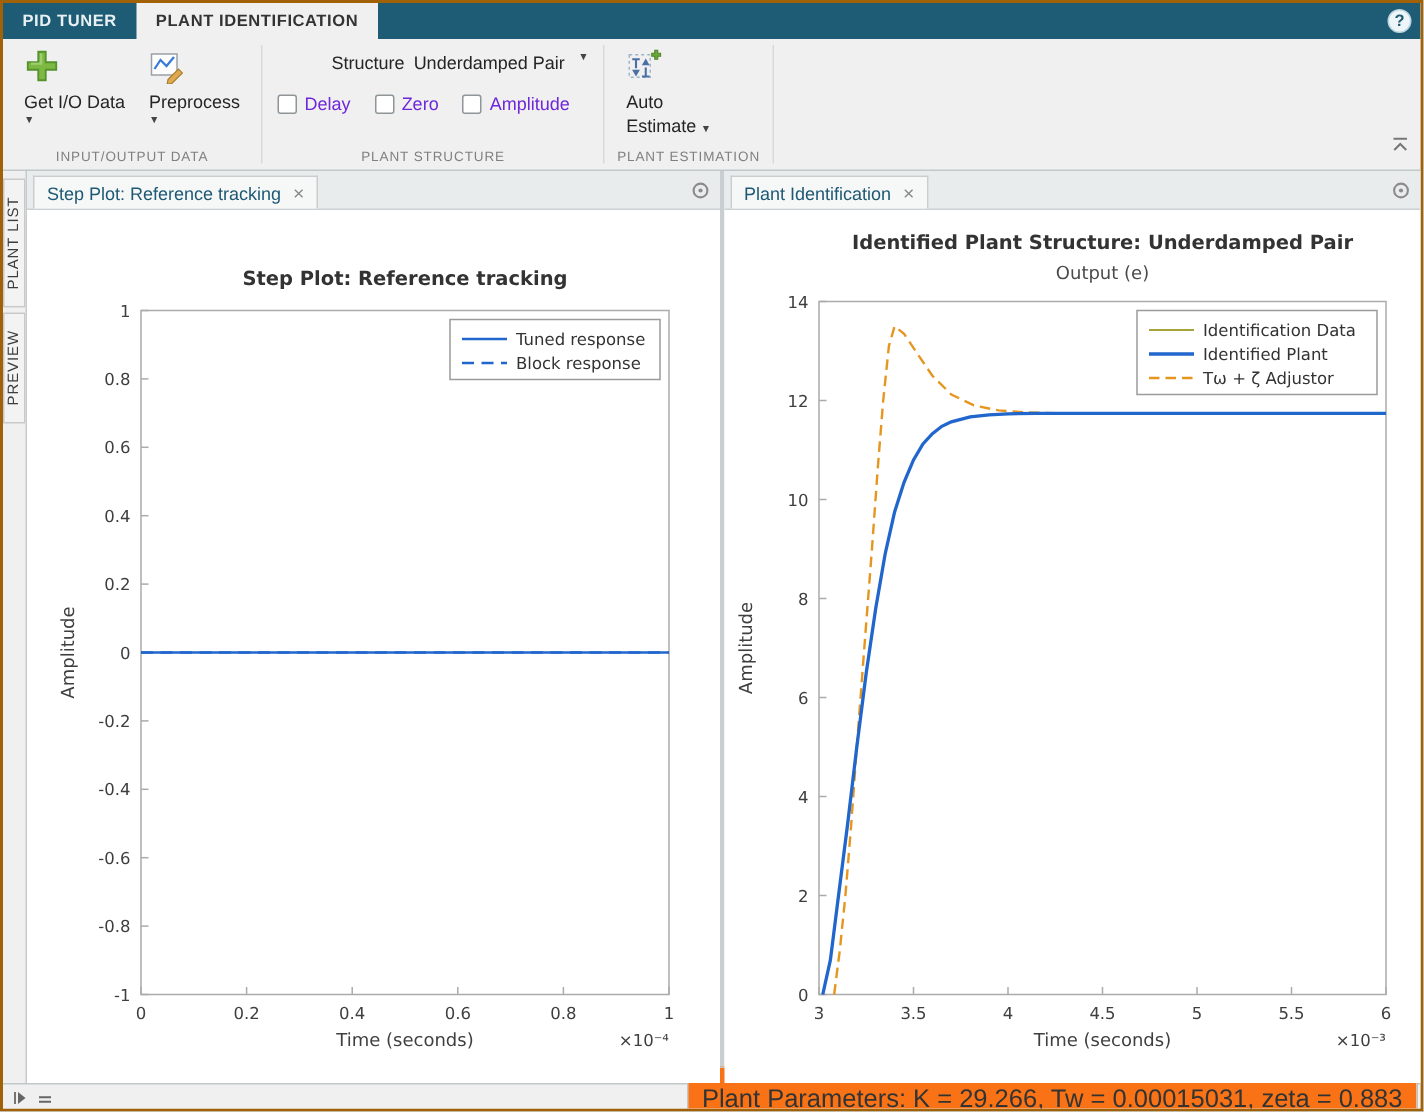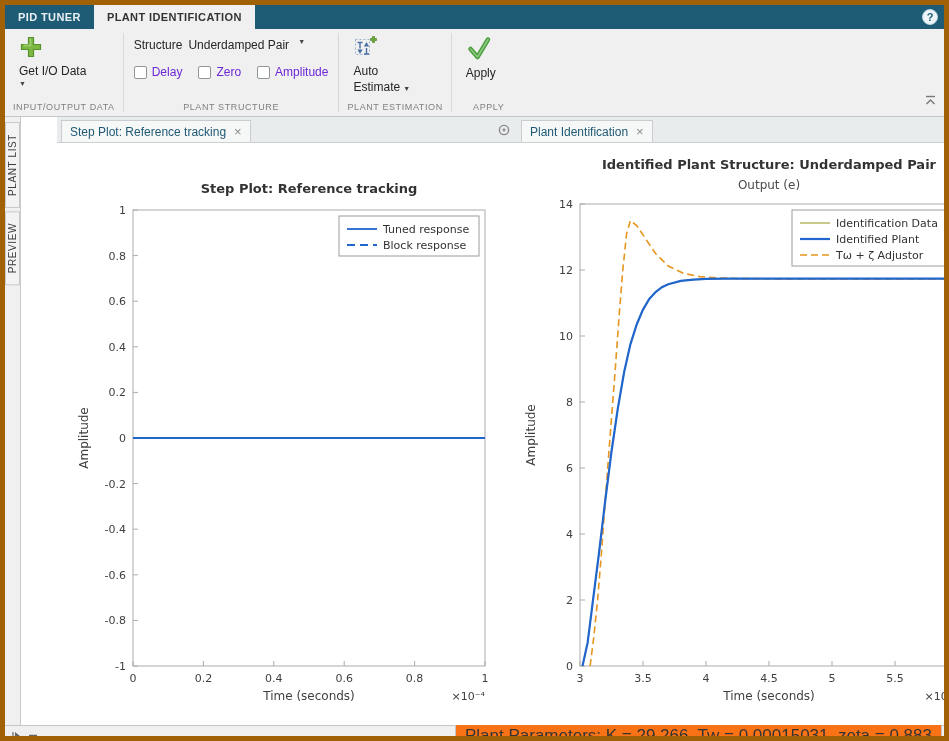--- a/index.html
+++ b/index.html
@@ -1,49 +1,49 @@
 <!DOCTYPE html>
 <html><head>
 <meta charset="utf-8">
 <style>
   * { margin:0; padding:0; box-sizing:border-box; }
   body { font-family:"Liberation Sans","DejaVu Sans",sans-serif; background:#d0d4d7; }
-  .app { width:949px; height:741px; background:#f0f0f0; display:flex; flex-direction:column; overflow:hidden; border:5px solid #a16207; }
+  .app { width:949px; height:741px; background:#f0f0f0; display:flex; flex-direction:column; overflow:hidden; border:2px solid #a16207; }
 
   
   .tabbar { height:24px; background:#1e5c75; display:flex; align-items:stretch; flex:0 0 auto; }
   .tab { padding:0 13px; display:flex; align-items:center; font-size:11px; font-weight:bold; color:#e9f0f4; letter-spacing:.4px; cursor:default; }
   .tab.active { background:#f0f0f0; color:#333; }
   .tabbar-spacer { flex:1; }
   .help-wrap { display:flex; align-items:center; padding-right:6px; }
   .help-icon { width:16px; height:16px; border-radius:50%; background:#eef5f9; border:1px solid #bcd4e0; color:#1e5c75; font-weight:bold; font-size:11px; display:flex; align-items:center; justify-content:center; }
 
   
   .toolbar { height:88px; background:#f0f0f0; border-bottom:1px solid #c2c7ca; display:flex; position:relative; flex:0 0 auto; }
   .tgroup { display:flex; flex-direction:column; padding:0 6px; }
   .tgroup-content { flex:1; display:flex; align-items:flex-start; }
   .tgroup-label { text-align:center; font-size:9px; color:#808080; letter-spacing:.6px; padding:0 2px 4px; white-space:nowrap; }
   .tsep { width:1px; background:#d9d9d9; margin:4px 0; }
   .bigbtn { display:flex; flex-direction:column; gap:2px; padding:6px 8px 2px; font-size:12px; color:#252525; min-width:62px; cursor:default; }
   .bigbtn .line { line-height:14px; white-space:nowrap; }
   .arrow { font-size:7px; color:#444; line-height:7px; }
   .inline-arrow { font-size:7px; color:#444; margin-left:3px; }
   .struct-col { display:flex; flex-direction:column; }
-  .struct-row { display:flex; align-items:flex-start; gap:6px; font-size:12px; color:#252525; padding:9px 4px 6px; white-space:nowrap; }
+  .struct-row { display:flex; align-items:flex-start; gap:6px; font-size:12px; color:#252525; padding:9px 4px 6px; white-space:nowrap;margin-left:36px; }
   .cb-row { display:flex; align-items:center; gap:5px; font-size:12px; color:#6d28d9; padding:7px 4px 0; white-space:nowrap; }
   .cb-row .gap { width:6px; }
   .checkbox { width:13px; height:13px; border:1px solid #8f9598; background:#fff; border-radius:2px; flex:0 0 auto; }
   .collapse-ribbon { position:absolute; right:7px; bottom:6px; }
 
   
   .main { display:flex; height:608px; background:#c9ced1; flex:0 0 auto; }
   .rail { width:19px; background:#f0f0f0; border-right:1px solid #c6cacc; display:flex; flex-direction:column; align-items:center; padding-top:5px; gap:3px; }
   .vtab { writing-mode:vertical-rl; transform:rotate(180deg); font-size:10px; color:#3d3d3d; letter-spacing:.6px; background:#f3f3f3; border:1px solid #c9c9c9; padding:11px 1px; cursor:default; }
   .panel { background:#fff; display:flex; flex-direction:column; }
-  .panel.left { width:544px;padding-left:36px; }
+  .panel.left { width:544px; }
   .panel.right { flex:1; }
   .splitter { width:4px; background:#c9ced1; cursor:col-resize; }
   .doc-tabbar { height:26px; background:#e9eced; border-bottom:1px solid #ccd0d2; display:flex; align-items:flex-end; padding:0 4px; flex:0 0 auto; }
   .doc-tab { display:flex; align-items:center; gap:8px; background:#f6f8f8; border:1px solid #c9cdd0; border-bottom:none; padding:0 8px; font-size:12px; color:#1f5873; height:22px; white-space:nowrap; cursor:default; }
   .doc-close { color:#8a8a8a; font-size:13px; line-height:11px; }
   .doc-spacer { flex:1; }
   .doc-gear { margin:0 3px 6px 0; display:flex; }
   .chart { flex:1; position:relative; overflow:hidden; background:#fff; }
   .chart svg { display:block; }
 
@@ -72,20 +72,31 @@
     <div class="tgroup">
       <div class="tgroup-content">
         <div class="bigbtn">
           <span>
             <svg width="24" height="24" viewBox="0 0 24 24">
               <path d="M9.5 2.5 h5 v7 h7 v5 h-7 v7 h-5 v-7 h-7 v-5 h7 z" fill="#7db842" stroke="#55922c" stroke-width="1.2"></path>
               <path d="M10.6 3.6 h1.6 v7.6 h-7.6 v-1.6 h6 z" fill="#a8d37d" opacity="0.8"></path>
             </svg>
           </span>
           <span class="line">Get I/O Data</span>
+          <span class="arrow">▼</span>
+        </div>
+        <div class="bigbtn">
+          <span>
+            <svg width="24" height="24" viewBox="0 0 24 24">
+              <rect x="2" y="4" width="17" height="14" fill="#fdfdfd" stroke="#9aa0a6"></rect>
+              <polyline points="4,14 8,8 12,12 17,6" fill="none" stroke="#3a7bd5" stroke-width="1.5"></polyline>
+              <path d="M13 21 l7 -7 l2.6 2.6 l-7 7 l-3.2 0.6 z" fill="#e0a94f" stroke="#a87f2f" stroke-width="0.8"></path>
+            </svg>
+          </span>
+          <span class="line">Preprocess</span>
           <span class="arrow">▼</span>
         </div>
       </div>
       <div class="tgroup-label">INPUT/OUTPUT DATA</div>
     </div>
 
     <div class="tsep"></div>
 
     <div class="tgroup">
       <div class="tgroup-content">
@@ -131,34 +142,20 @@
           <span class="line">
             <span>Estimate</span><span class="inline-arrow">▼</span>
           </span>
         </div>
       </div>
       <div class="tgroup-label">PLANT ESTIMATION</div>
     </div>
 
     <div class="tsep"></div>
 
-    <div class="tgroup">
-      <div class="tgroup-content">
-        <div class="bigbtn">
-          <span>
-            <svg width="26" height="26" viewBox="0 0 26 26">
-              <path d="M4.5 14 l7 8 L22 4.5" fill="none" stroke="#4b9e3f" stroke-width="4.5" stroke-linecap="round" stroke-linejoin="round"></path>
-              <path d="M4.5 14 l7 8 L22 4.5" fill="none" stroke="#8cc97f" stroke-width="1.6" stroke-linecap="round" stroke-linejoin="round"></path>
-            </svg>
-          </span>
-          <span class="line">Apply</span>
-        </div>
-      </div>
-      <div class="tgroup-label">APPLY</div>
-    </div>
 
     <span class="collapse-ribbon">
       <svg width="13" height="11" viewBox="0 0 13 11">
         <path d="M2 1.5 h9" stroke="#777" stroke-width="1.4"></path>
         <path d="M2.5 9 L6.5 5 L10.5 9" fill="none" stroke="#777" stroke-width="1.4"></path>
       </svg>
     </span>
   </div>
 
   <div class="main">

